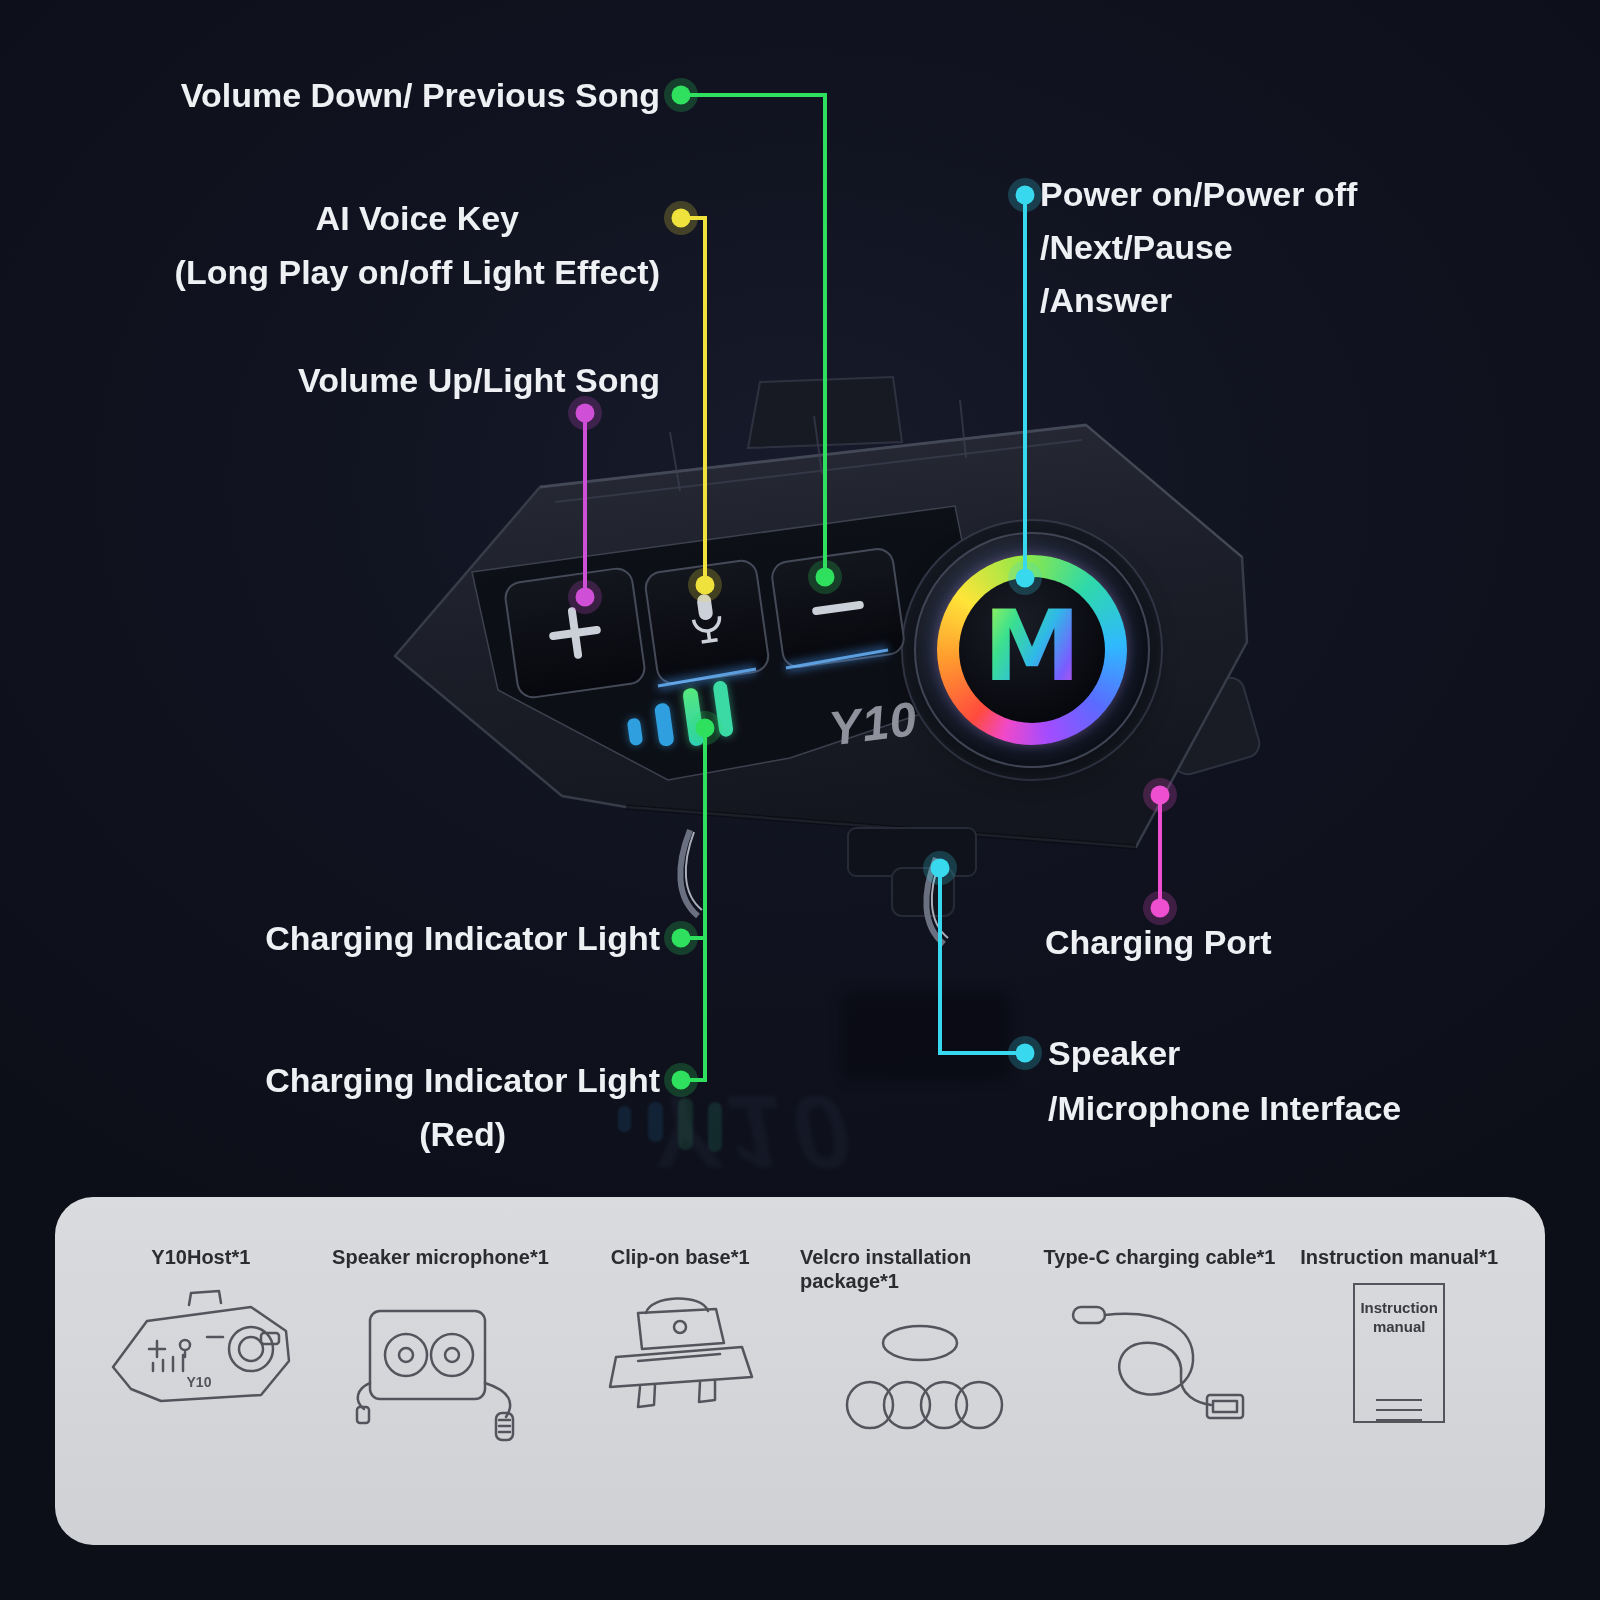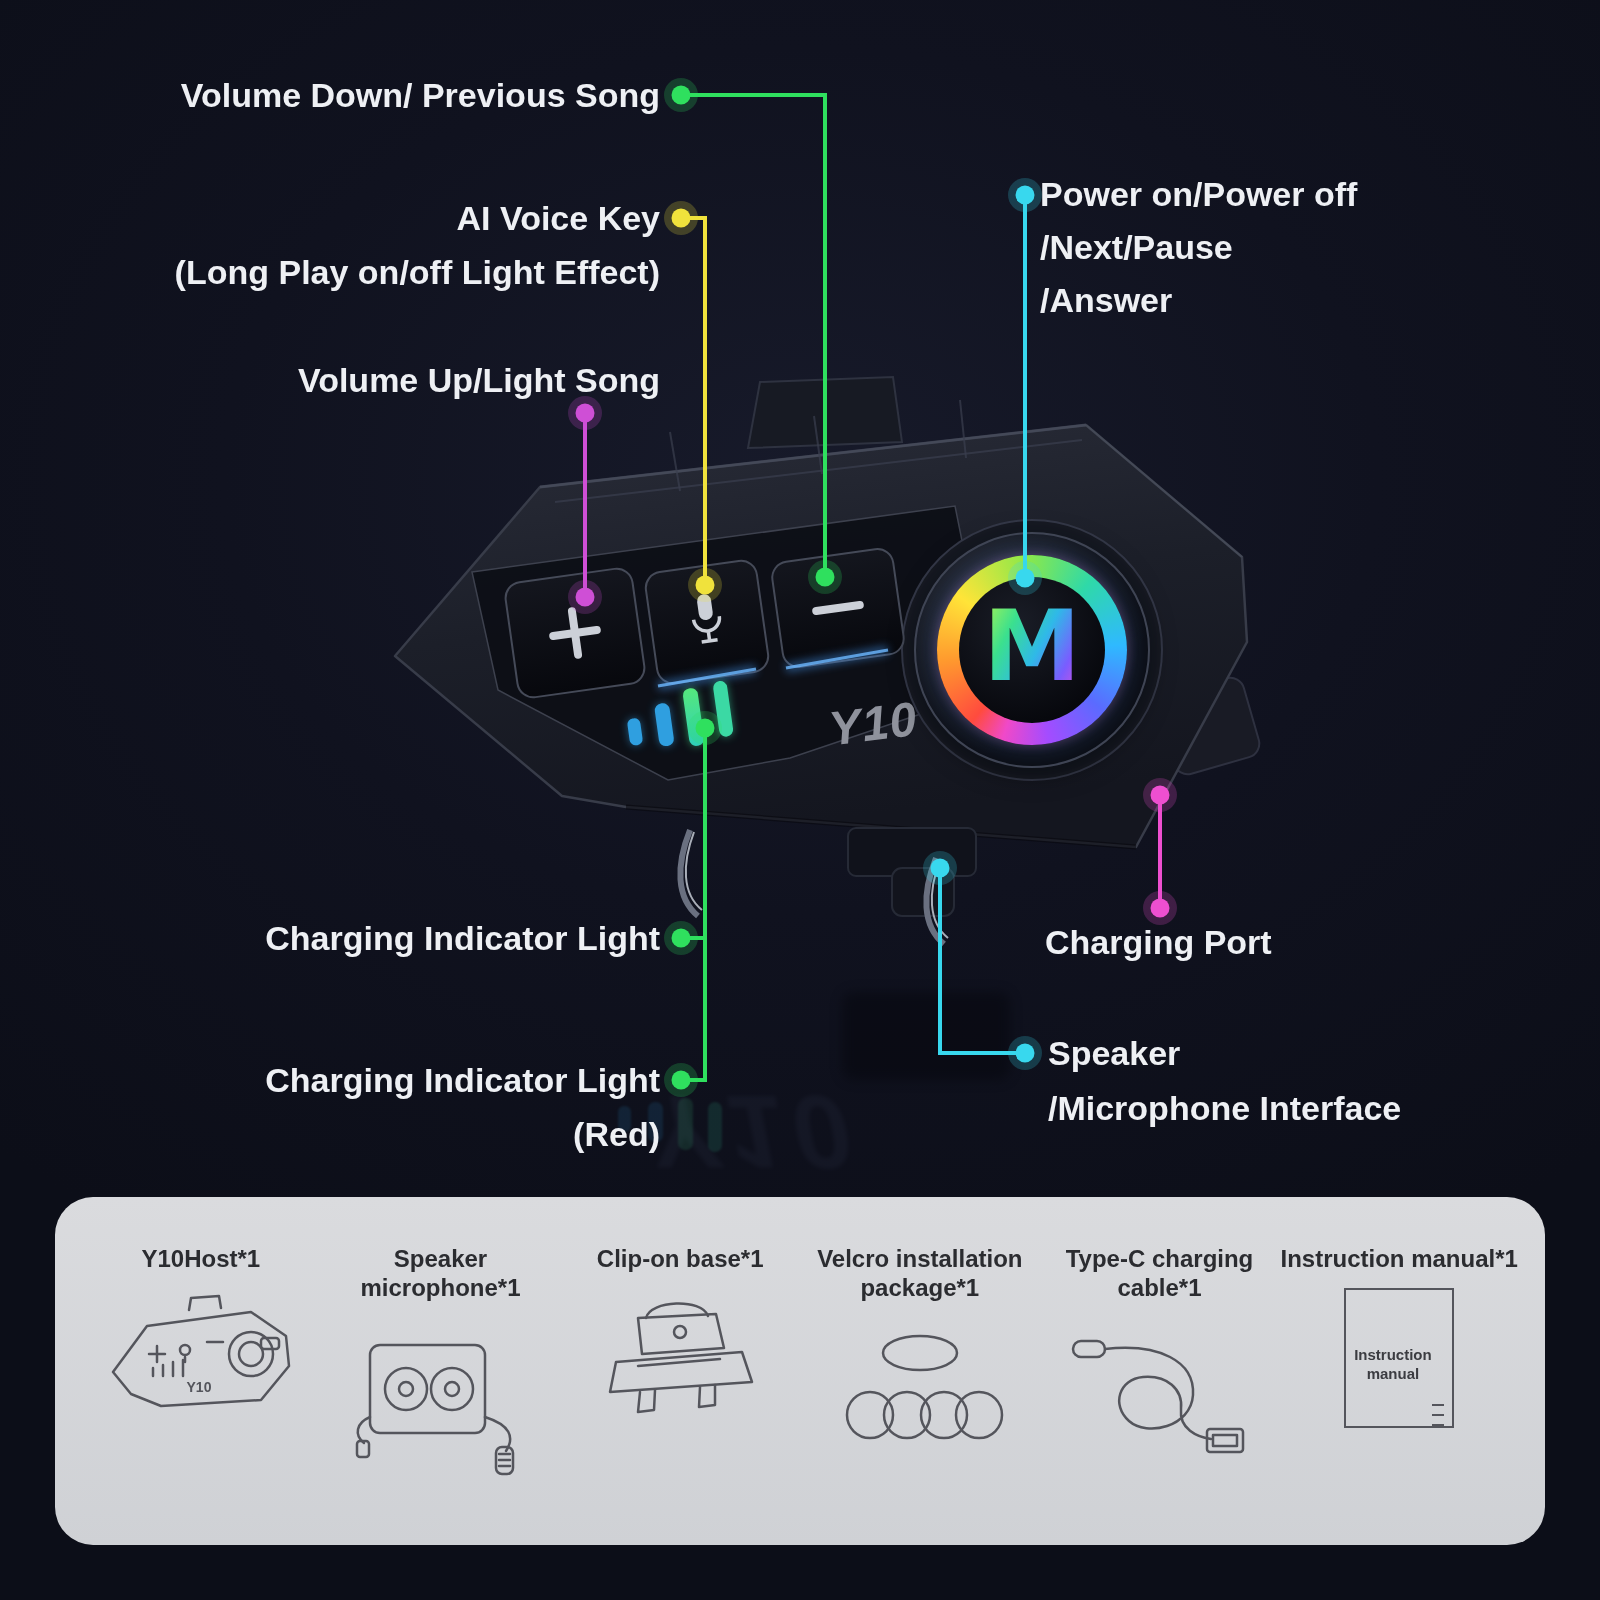--- a/index.html
+++ b/index.html
@@ -6,21 +6,21 @@
   body { margin:0; background:#0b0d16; }
   .canvas {
     position:relative; width:1600px; height:1600px; overflow:hidden;
     background: radial-gradient(1200px 900px at 50% 30%, #171a2a 0%, #10121f 48%, #0c0e18 100%);
     font-family:"Liberation Sans", sans-serif;
   }
   .lbl {
     position:absolute; color:#eef0f4; font-size:34px; font-weight:600;
     line-height:54px; white-space:nowrap;
   }
-  .lbl.right { text-align:right; }
+  .lbl.right { text-align:center; }
   .overlay-svg { position:absolute; left:0; top:0; pointer-events:none; }
   .device-svg { position:absolute; left:370px; top:360px; }
 
   
   .logo { position:absolute; left:914px; top:532px; width:236px; height:236px; border-radius:50%;
     background: radial-gradient(circle at 35% 30%, #2a2e3a, #0b0d14 68%);
     border:2px solid #3f4452; display:grid; place-items:center;
     box-shadow: 0 6px 24px rgba(0,0,0,.55); }
   .logo-ring { position:absolute; width:190px; height:190px; border-radius:50%;
     background: conic-gradient(from 220deg, #ff4b3e, #ff9a2e 12%, #ffe438 24%, #8ce84a 38%, #2fd9a8 50%, #2fb9ff 63%, #5a6bff 75%, #a44cff 86%, #f049c8 94%, #ff4b3e);
@@ -37,25 +37,25 @@
     color:#39415a; opacity:.15; transform:scaleY(-1); filter:blur(2px); letter-spacing:8px; }
   .refl-bars { position:absolute; left:608px; top:1088px; opacity:.13; transform:scaleY(-1); filter:blur(1px); }
   .refl-mount { position:absolute; left:842px; top:992px; width:168px; height:88px;
     background:#06070e; opacity:.55; filter:blur(6px); border-radius:12px; }
 
   
   .package-panel { position:absolute; left:55px; top:1197px; width:1490px; height:348px;
     background:linear-gradient(#dadbde,#cfd1d5); border-radius:38px;
     display:grid; grid-template-columns:repeat(6,1fr); padding:48px 26px 22px; }
   .pkg-item { display:flex; flex-direction:column; align-items:center; gap:14px; }
-  .pkg-label { font-size:24px; font-weight:600; color:#2b2c30; text-align:center; line-height:1.2; }
+  .pkg-label { font-size:20px; font-weight:600; color:#2b2c30; text-align:left; line-height:1.2; }
   .pkg-icon svg { stroke:#54555c; fill:none; stroke-width:2.5; stroke-linejoin:round; stroke-linecap:round; }
   .icon-text { stroke:none; fill:#54555c; font-weight:700; font-size:14px; font-family:"Liberation Sans",sans-serif; }
-  .manual-box { width:110px; height:140px; border:2.5px solid #54555c; background:transparent;
-    display:flex; flex-direction:row; align-items:center; padding:14px 8px 0; }
+  .manual-box { width:92px; height:140px; border:2.5px solid #54555c; background:transparent;
+    display:flex; flex-direction:column; align-items:center; padding:14px 8px 0; }
   .manual-title { font-size:15px; font-weight:700; color:#3b3c41; text-align:center; line-height:1.25; }
   .manual-lines { margin-top:auto; width:64%; display:flex; flex-direction:column; gap:8px; }
   .manual-lines div { border-top:2.5px solid #54555c; }
 </style>
 </head>
 <body>
 
 <div class="canvas">
 
   <div class="refl-mount"></div>

